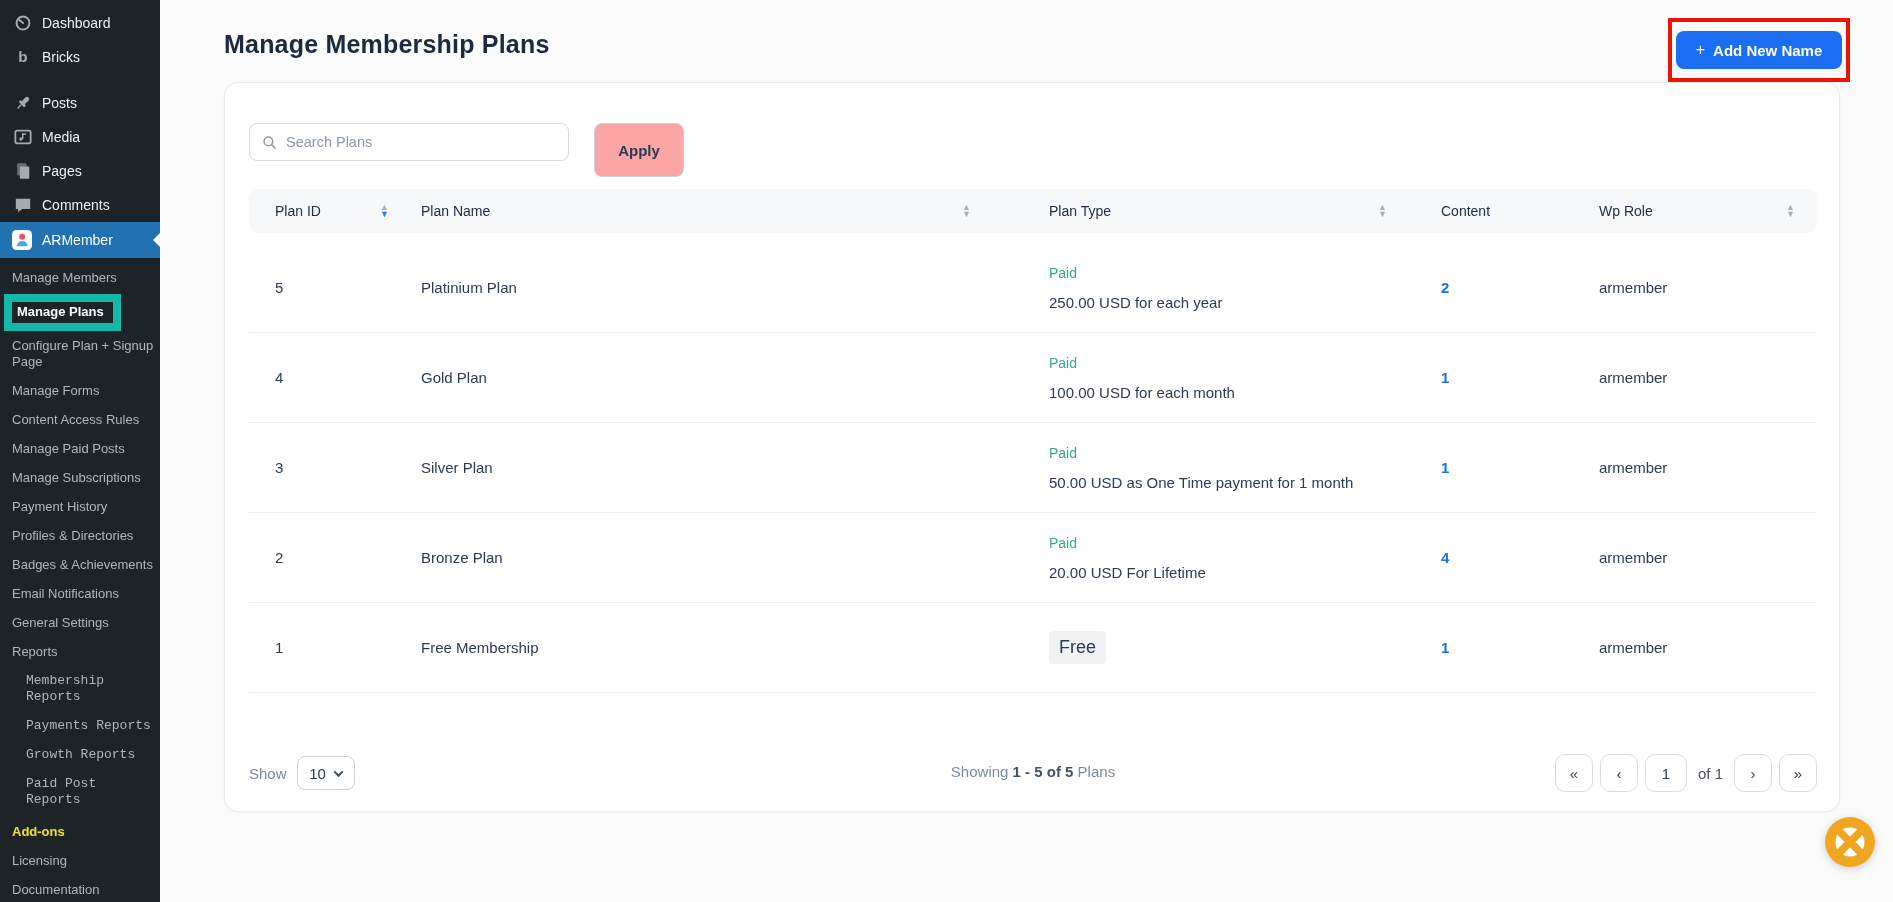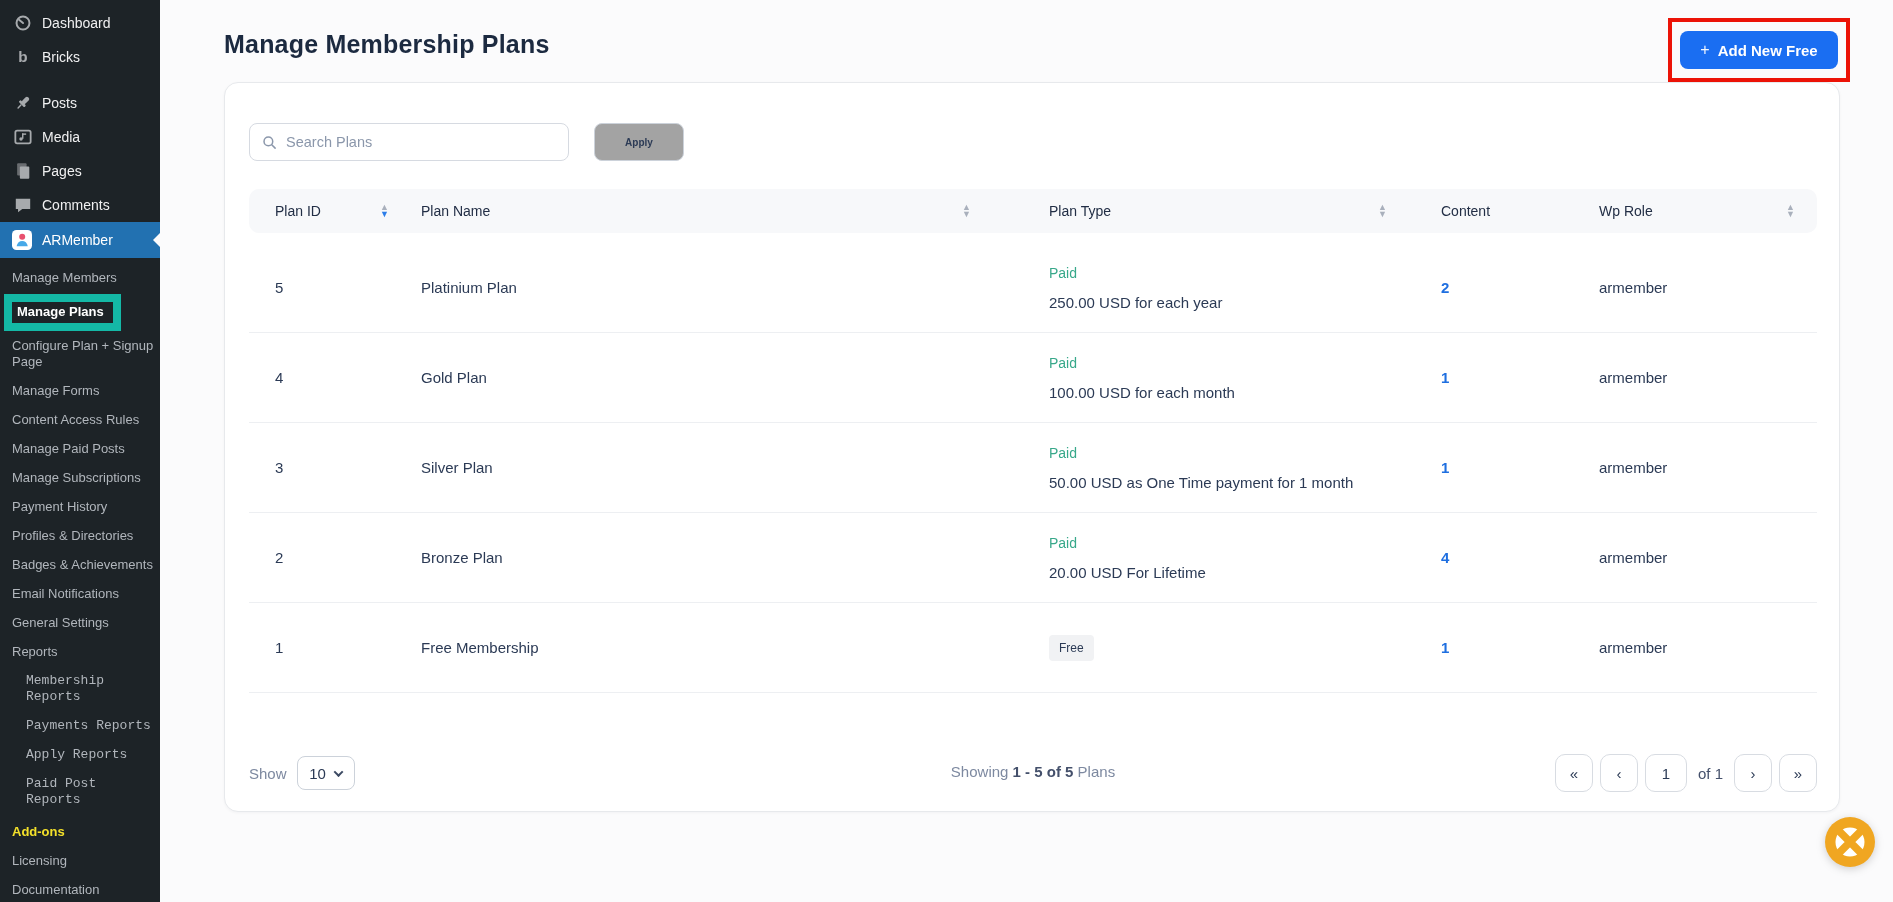--- a/index.html
+++ b/index.html
@@ -47,22 +47,22 @@
     background:#fff; border:1px solid #e7e9ec; border-radius:14px;
     box-shadow:0 1px 3px rgba(20,30,50,.04); }
 
   .toolbar { position:absolute; left:24px; top:40px; display:flex; gap:25px; }
   .search-box { width:320px; height:38px; border:1px solid #d6dae1; border-radius:8px;
     display:flex; align-items:center; gap:9px; padding:16px 12px; background:#fff; }
   .search-box svg { width:15px; height:15px; color:#8b97ab; flex:none; }
   .search-box input { border:none; outline:none; flex:1; font-size:14.5px;
     color:#2b3a55; font-family:inherit; background:transparent; }
   .search-box input::placeholder { color:#8b97ab; }
-  .btn-apply { width:90px; height:38px; background:#a3a3a3; border:1px solid #ccd2da;
-    border-radius:8px; font-size:10px; font-weight:600; color:#2b3a55;
+  .btn-apply { width:90px; height:54px; background:#fca5a5; border:1px solid #ccd2da;
+    border-radius:8px; font-size:15px; font-weight:600; color:#2b3a55;
     cursor:pointer; font-family:inherit; }
 
   .thead { position:absolute; left:24px; top:106px; width:1568px; height:44px;
     background:#f7f8fa; border-radius:10px; display:grid;
     grid-template-columns:146px 628px 392px 158px 244px; align-items:center; }
   .th { display:flex; align-items:center; padding-left:26px; font-size:14px;
     font-weight:400; color:#222e45; cursor:pointer; height:100%; }
   .sort { margin-left:auto; display:flex; flex-direction:column;
     align-items:center; line-height:7px; }
   .sort span { font-size:9px; color:#a9b0bc; }
@@ -71,21 +71,21 @@
   .th.c3 .sort { margin-right:28px; } .th.c5 .sort { margin-right:22px; }
 
   .tbody { position:absolute; left:24px; top:160px; width:1568px; }
   .trow { display:grid; grid-template-columns:146px 628px 392px 158px 244px;
     height:90px; align-items:center; border-bottom:1px solid #edeff2;
     font-size:15px; color:#2b3a55; }
   .td { padding-left:26px; }
   .td-type { display:flex; flex-direction:column; gap:13px; }
   .type-label { color:#38a88a; font-size:14px; font-weight:500; }
   .type-label.free-badge { background:#f1f2f4; color:#2b3a55; padding:6px 10px;
-    border-radius:4px; font-size:12px; width:max-content; font-weight:400; }
+    border-radius:4px; font-size:18px; width:max-content; font-weight:400; }
   .type-desc { color:#2b3a55; }
   .mlink { color:#1f6fe0; font-weight:600; cursor:pointer; text-decoration:none; }
 
   .cfooter { position:absolute; left:24px; top:671px; width:1568px; height:38px; }
   .show-group { position:absolute; left:0; top:2px; display:flex; align-items:center;
     gap:10px; color:#7d89a0; font-size:15px; }
   .select { width:58px; height:34px; border:1px solid #ccd2da; border-radius:8px;
     display:flex; align-items:center; justify-content:center; gap:9px;
     color:#2b3a55; font-size:15px; cursor:pointer; background:#fff;text-align:center; }
   .chev { width:7px; height:7px; border-right:2px solid #3c4a63;
@@ -234,21 +234,21 @@
       <div class="sub-item">
     <span>Reports</span>
   </div>
       <div class="sub-item indent">
     <span>Membership Reports</span>
   </div>
       <div class="sub-item indent">
     <span>Payments Reports</span>
   </div>
       <div class="sub-item indent">
-    <span>Apply Reports</span>
+    <span>Growth Reports</span>
   </div>
       <div class="sub-item indent">
     <span>Paid Post Reports</span>
   </div>
       <div class="sub-item addons">
     <span>Add-ons</span>
   </div>
       <div class="sub-item">
     <span>Licensing</span>
   </div>
@@ -259,21 +259,21 @@
     <span>Growth Plugins</span>
   </div>
     </div>
 </aside>
 
 <h1 class="page-title">Manage Membership Plans</h1>
 
 <div class="btn-annotation">
   <button class="btn-primary">
     <span class="plus">+</span>
-    <span>Add New Free</span>
+    <span>Add New Name</span>
   </button>
 </div>
 
 <section class="card">
 
   <div class="toolbar">
     <div class="search-box">
       <svg>
           <use href="#icon-search"></use>
         </svg>

